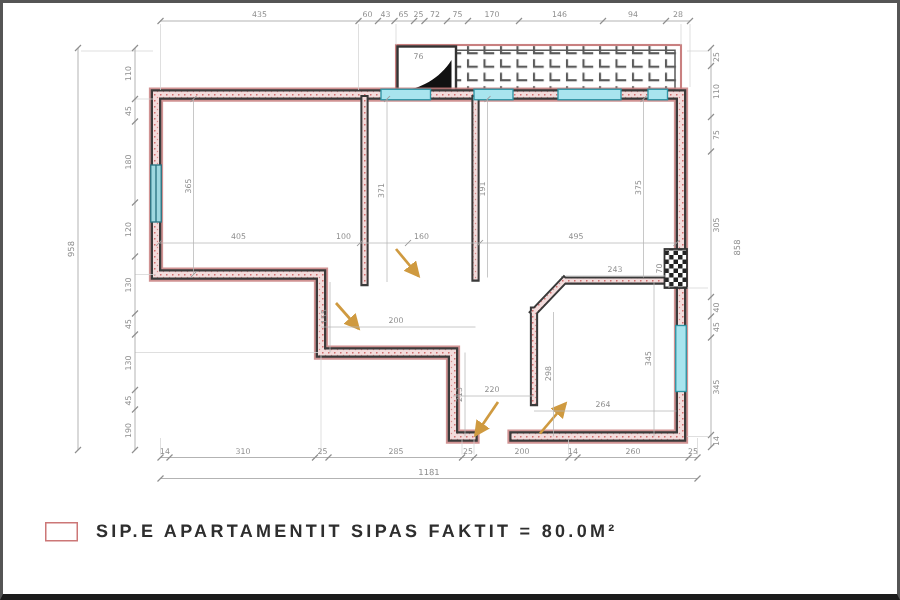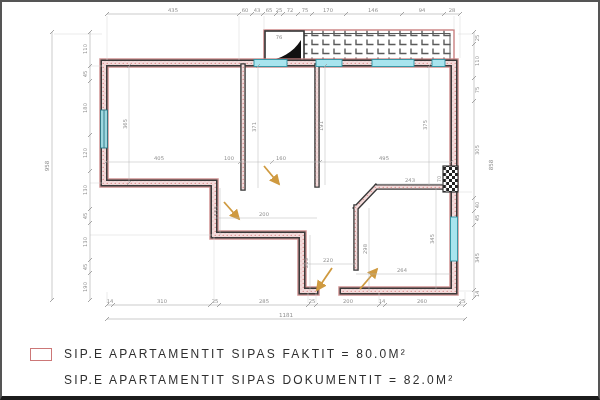--- a/index.html
+++ b/index.html
@@ -20,21 +20,21 @@
   }
   .legend-row{
     display:flex;align-items:center;height:20px;margin-bottom:6px;
   }
   .swatch{
     width:20px;height:11px;border:1px solid #cc7777;background:#fff;
     margin-right:12px;flex:0 0 auto;
   }
   .swatch.empty{border-color:transparent;}
   .legend-text{
-    font-size:12px;font-weight:400;letter-spacing:2.2px;color:#2e2e2e;
+    font-size:12px;font-weight:700;letter-spacing:2.2px;color:#2e2e2e;
     white-space:nowrap;
   }
 </style>
 </head>
 <body>
 
 <div class="frame">
 
 <svg width="596" height="338" viewBox="0 0 596 338">
   <defs>
@@ -191,19 +191,15 @@
     <text x="432" y="237" text-anchor="middle" transform="rotate(-90 432 237)">345</text>
     <text x="400" y="269.5" text-anchor="middle">264</text>
   </g>
 </svg>
 
 <div class="legend">
   <div class="legend-row">
     <span class="swatch"></span>
     <span class="legend-text">SIP.E APARTAMENTIT SIPAS FAKTIT = 80.0M²</span>
   </div>
-  <div class="legend-row">
-    <span class="swatch empty"></span>
-    <span class="legend-text">SIP.E APARTAMENTIT SIPAS DOKUMENTIT = 82.0M²</span>
-  </div>
 </div>
 
 </div>
 
 </body></html>

